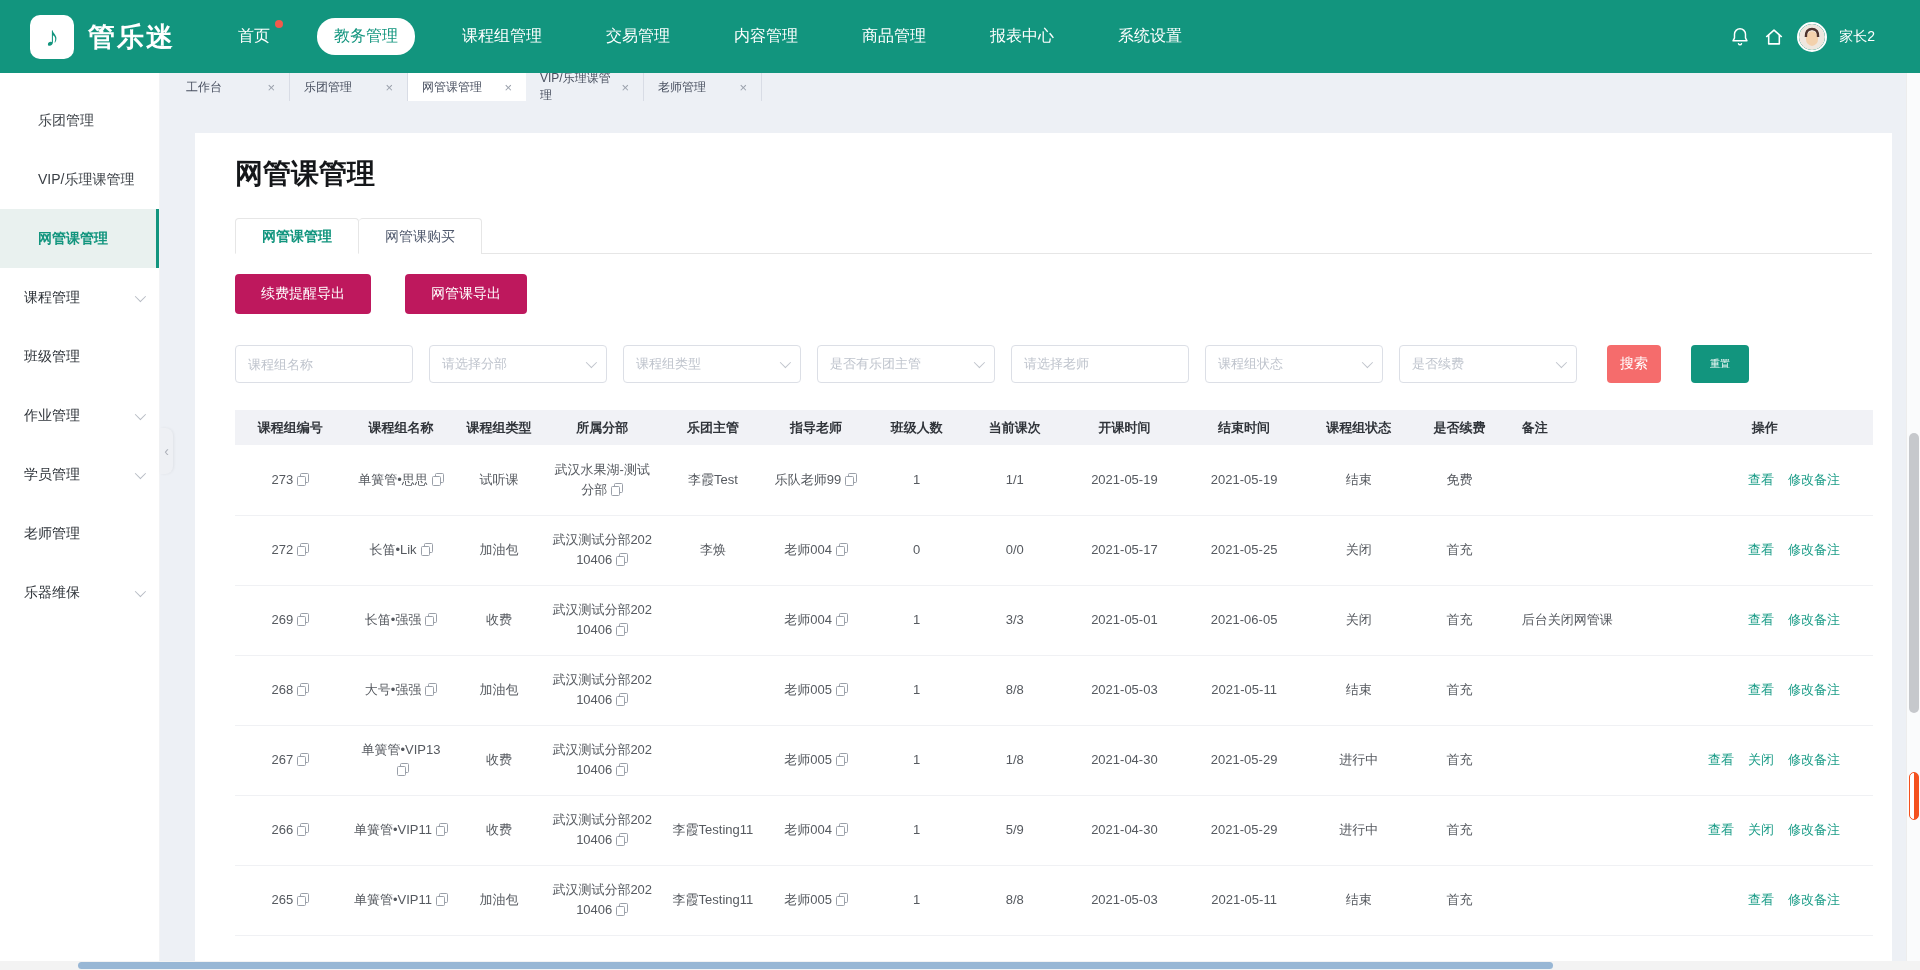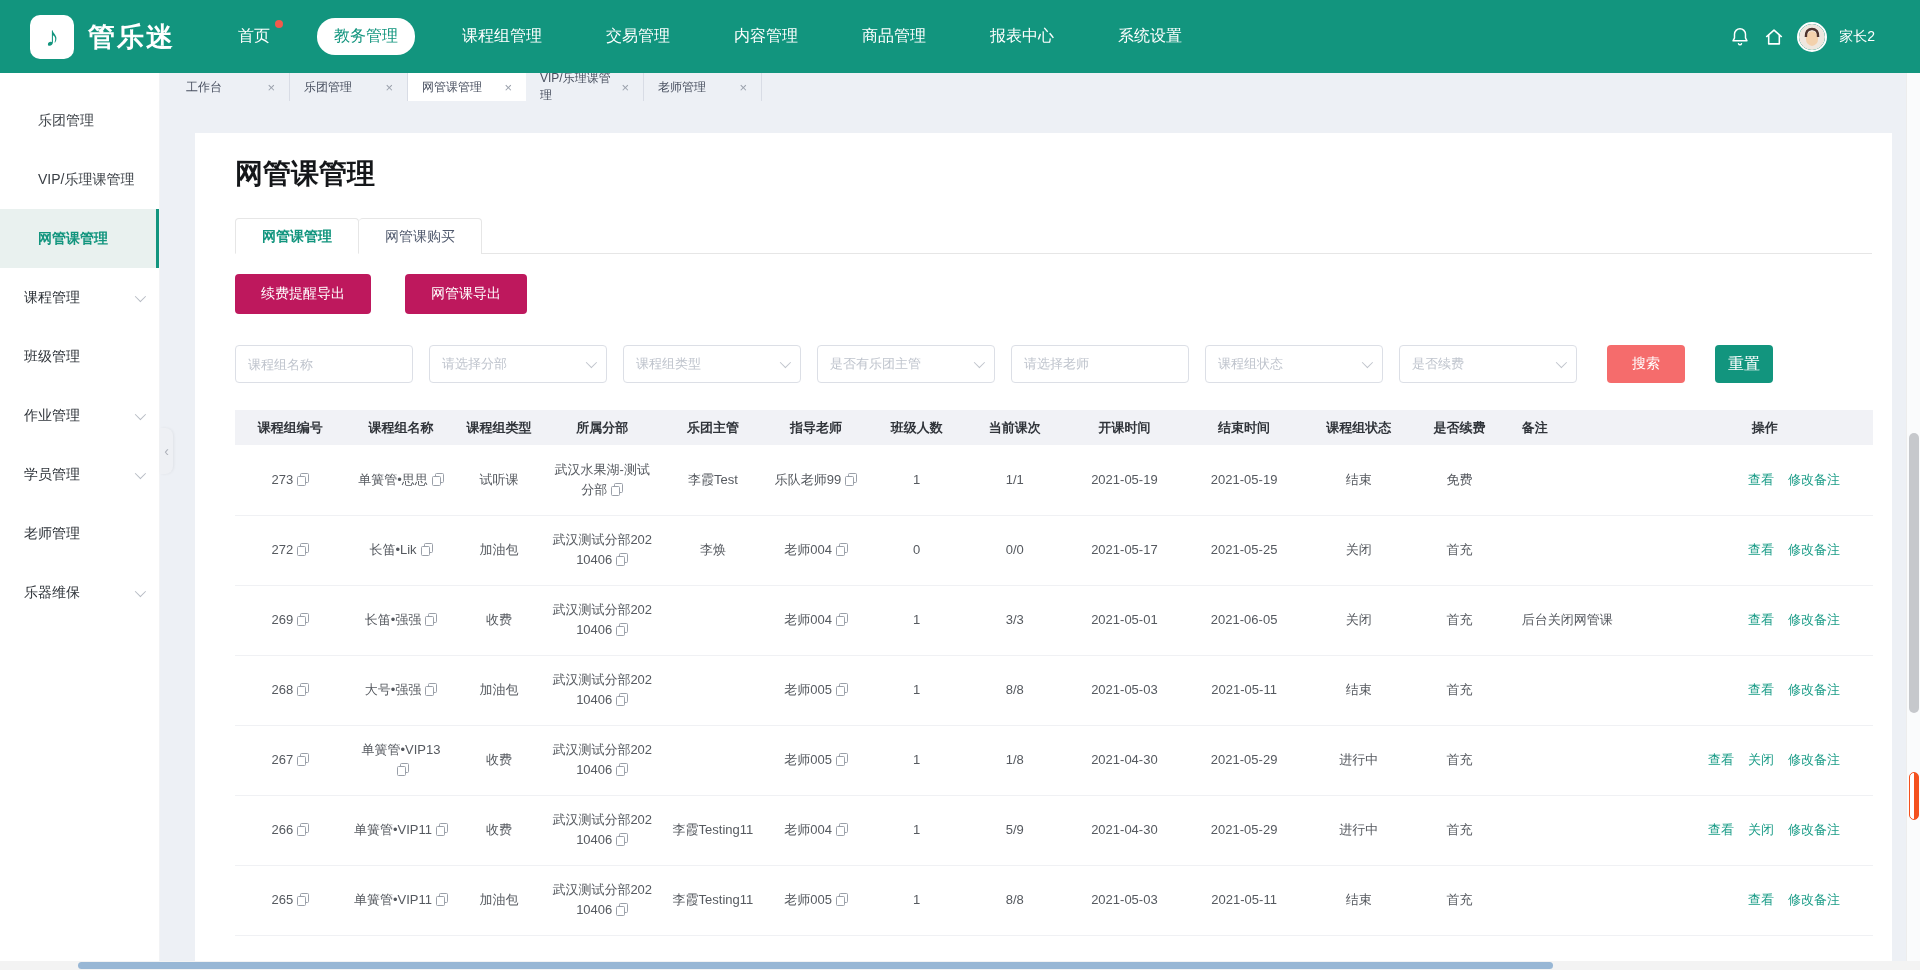--- a/index.html
+++ b/index.html
@@ -41,22 +41,22 @@
   .subtab + .subtab{border-left:none}
   .subtab.active{color:#12957E;font-weight:700;border-bottom:1px solid #fff}
   .export-row{margin-top:20px;display:flex}
   .btn-teal{height:40px;padding:0 26px;background:#be185d;color:#fff;border:none;border-radius:4px;font-size:14px;cursor:pointer;margin-right:34px;font-family:inherit}
   
   .filter-bar{margin-top:31px;display:flex;align-items:center}
   .f-input{width:178px;height:38px;border:1px solid #dcdfe6;border-radius:4px;padding:0 12px;font-size:13px;color:#333;margin-right:16px;outline:none;font-family:inherit}
   .f-input::placeholder{color:#bfc4cd}
   .f-select{width:178px;height:38px;border:1px solid #dcdfe6;border-radius:4px;padding:0 12px;font-size:13px;color:#bfc4cd;margin-right:16px;display:flex;align-items:center;justify-content:space-between;cursor:pointer;background:#fff}
   .f-select .chev{margin-left:0;border-color:#c0c4cc}
-  .btn-search{width:78px;height:38px;background:#F56C6C;color:#fff;border:none;border-radius:4px;font-size:14px;cursor:pointer;margin-left:14px;font-family:inherit}
-  .btn-reset{width:58px;height:38px;background:#12957E;color:#fff;border:none;border-radius:4px;font-size:16px;cursor:pointer;margin-left:30px;font-family:inherit}
+  .btn-search{width:54px;height:38px;background:#F56C6C;color:#fff;border:none;border-radius:4px;font-size:14px;cursor:pointer;margin-left:14px;font-family:inherit}
+  .btn-reset{width:58px;height:38px;background:#12957E;color:#fff;border:none;border-radius:4px;font-size:10px;cursor:pointer;margin-left:30px;font-family:inherit}
   
   table.course{width:1638px;border-collapse:collapse;table-layout:fixed;margin-top:27px}
   table.course th{height:35px;background:#f1f2f6;font-size:13px;color:#30343a;font-weight:700;text-align:center;padding:0 6px}
   table.course td{height:70px;text-align:center;font-size:13px;color:#55595f;border-bottom:1px solid #f0f1f4;padding:6px 8px;line-height:20px;word-break:break-all;background:#fff}
   table.course th.al,table.course td.al{text-align:left;padding-left:16px}
   table.course td.ar{text-align:right;padding-right:33px;white-space:nowrap}
   .link{color:#1a9c87;cursor:pointer;margin-left:14px;white-space:nowrap}
   .link:first-child{margin-left:0}
   .ic-copy{vertical-align:-2px;margin-left:4px;cursor:pointer}
   

